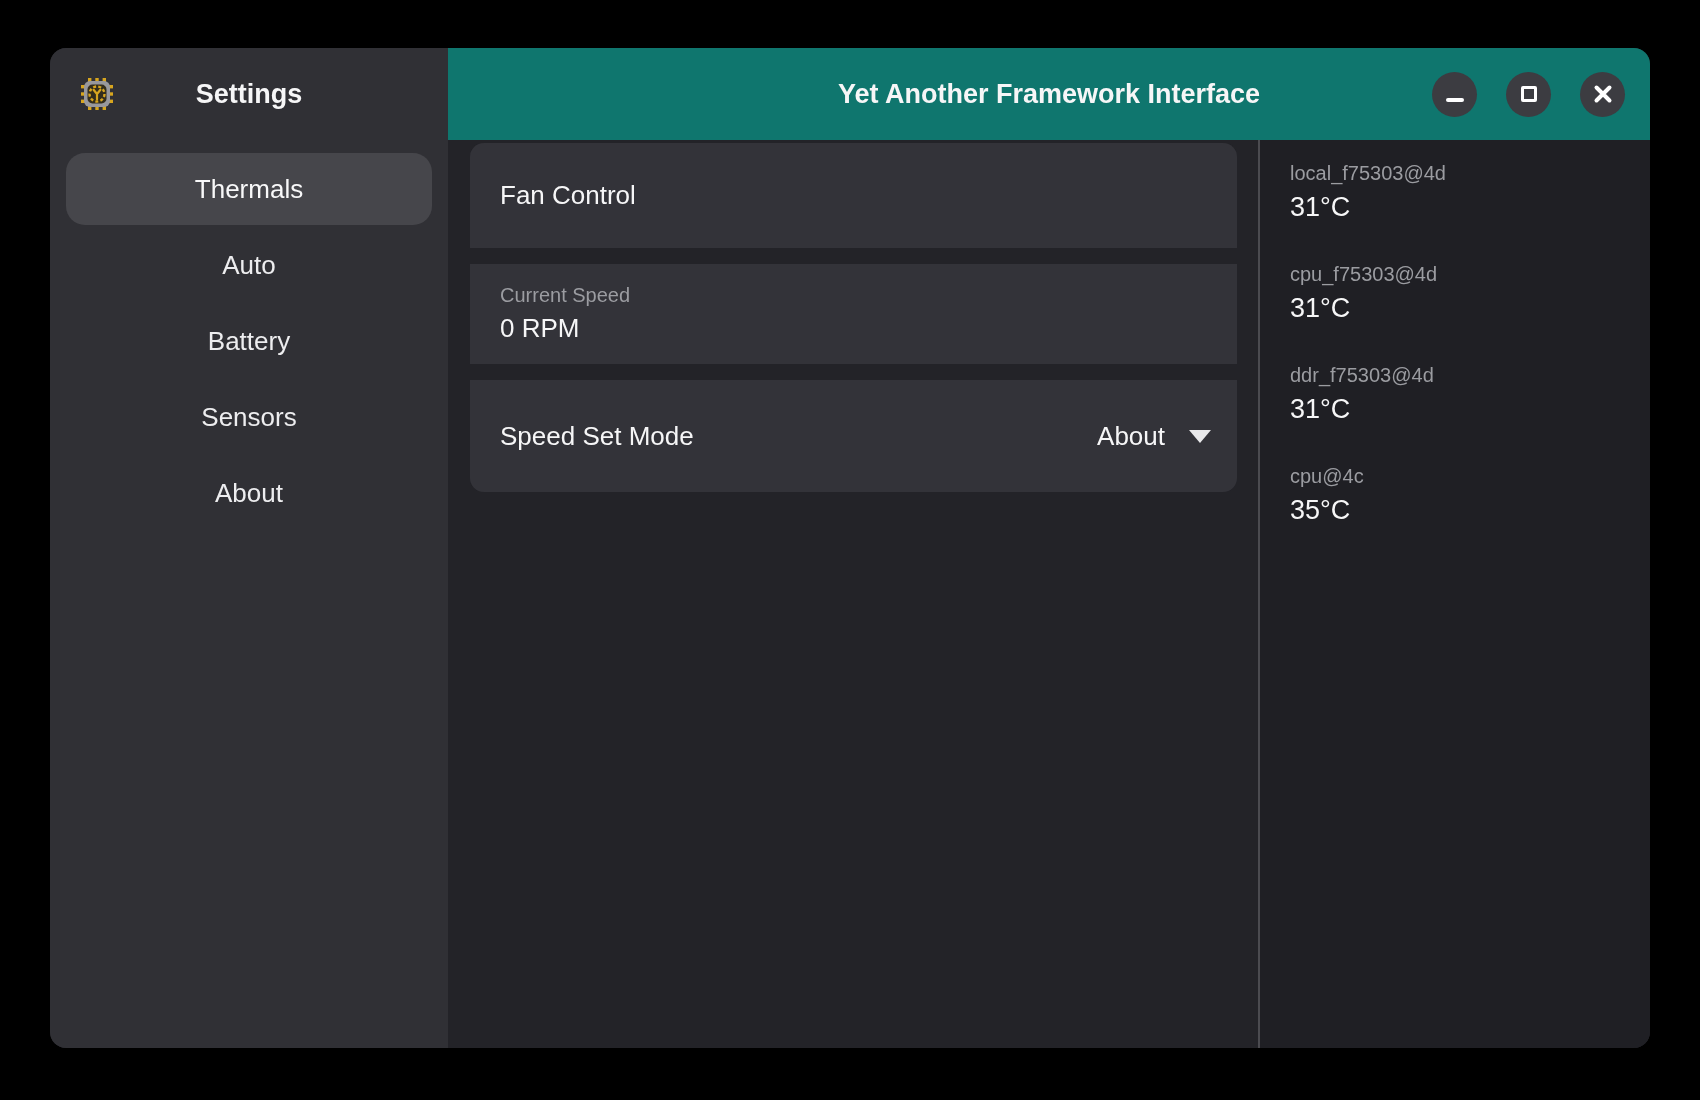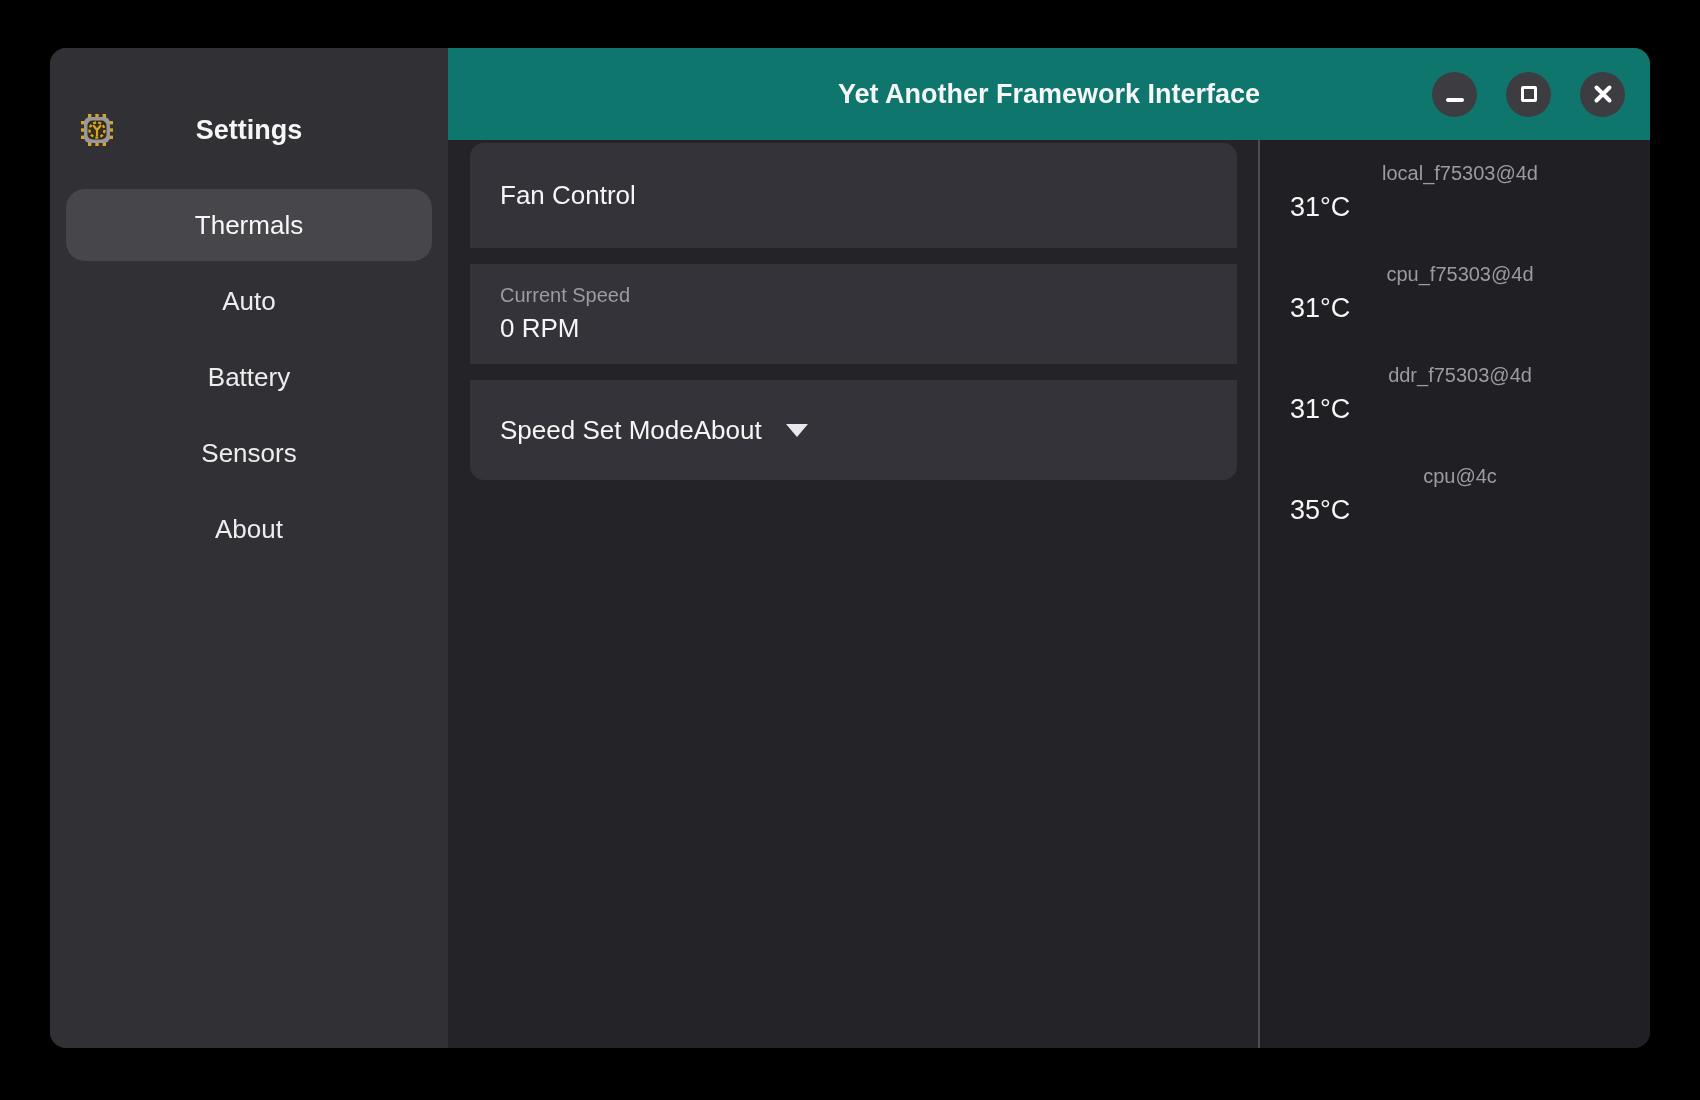--- a/index.html
+++ b/index.html
@@ -19,21 +19,21 @@
   }
 
   
   .sidebar {
     width: 398px; flex-shrink: 0;
     background: #303035;
     display: flex; flex-direction: column;
   }
   .sidebar-header {
     height: 92px; position: relative;
-    display: flex; align-items: center; justify-content: center; margin-top: 36px;
+    display: flex; align-items: center; justify-content: center;
   }
   .app-icon { position: absolute; left: 30px; top: 29px; width: 34px; height: 34px; }
   .sidebar-title { font-size: 27px; font-weight: 700; color: #f6f6f7; }
   .nav { margin: 13px 16px 0; display: flex; flex-direction: column; gap: 4px; }
   .nav-item {
     height: 72px; border-radius: 19px;
     display: flex; align-items: center; justify-content: center;
     font-size: 26px; color: #ededef; cursor: pointer;
   }
   .nav-item.selected { background: #46464b; color: #f8f8f9; }
@@ -74,42 +74,42 @@
     height: 105px; display: flex; align-items: center;
     padding-left: 30px; font-size: 26px; color: #f6f6f7;
   }
   .row-info {
     height: 100px; display: flex; flex-direction: column;
     justify-content: center; padding-left: 30px; gap: 6px;
   }
   .dim-label { font-size: 20px; color: #9b9ca1; }
   .row-info .value { font-size: 26px; color: #f6f6f7; }
   .row-mode {
-    height: 100px; display: flex; align-items: center;
-    justify-content: flex-start;
+    height: 112px; display: flex; align-items: center;
+    justify-content: space-between;
     padding: 0 26px 0 30px;
     font-size: 26px; color: #f6f6f7;
   }
   .mode-select { display: flex; align-items: center; gap: 24px; cursor: pointer; }
   .arrow-down {
     width: 0; height: 0;
     border-left: 11px solid transparent;
     border-right: 11px solid transparent;
     border-top: 13px solid #e9e9eb;
   }
 
   
   .sensors-panel {
     width: 392px; flex-shrink: 0;
     background: #1f1f24;
     border-left: 2px solid #4b4b50;
     padding: 22px 20px 0 30px;
   }
   .sensor-group { margin-bottom: 40px; }
-  .sensor-name { font-size: 20px; color: #9b9ca1; margin-bottom: 7px; text-align: center; }
+  .sensor-name { font-size: 20px; color: #9b9ca1; margin-bottom: 7px; }
   .sensor-value { font-size: 27px; color: #f6f6f7; }
 </style>
 </head>
 <body>
 
 <div class="window">
 
   <aside class="sidebar">
     <div class="sidebar-header">
       <span class="app-icon">

